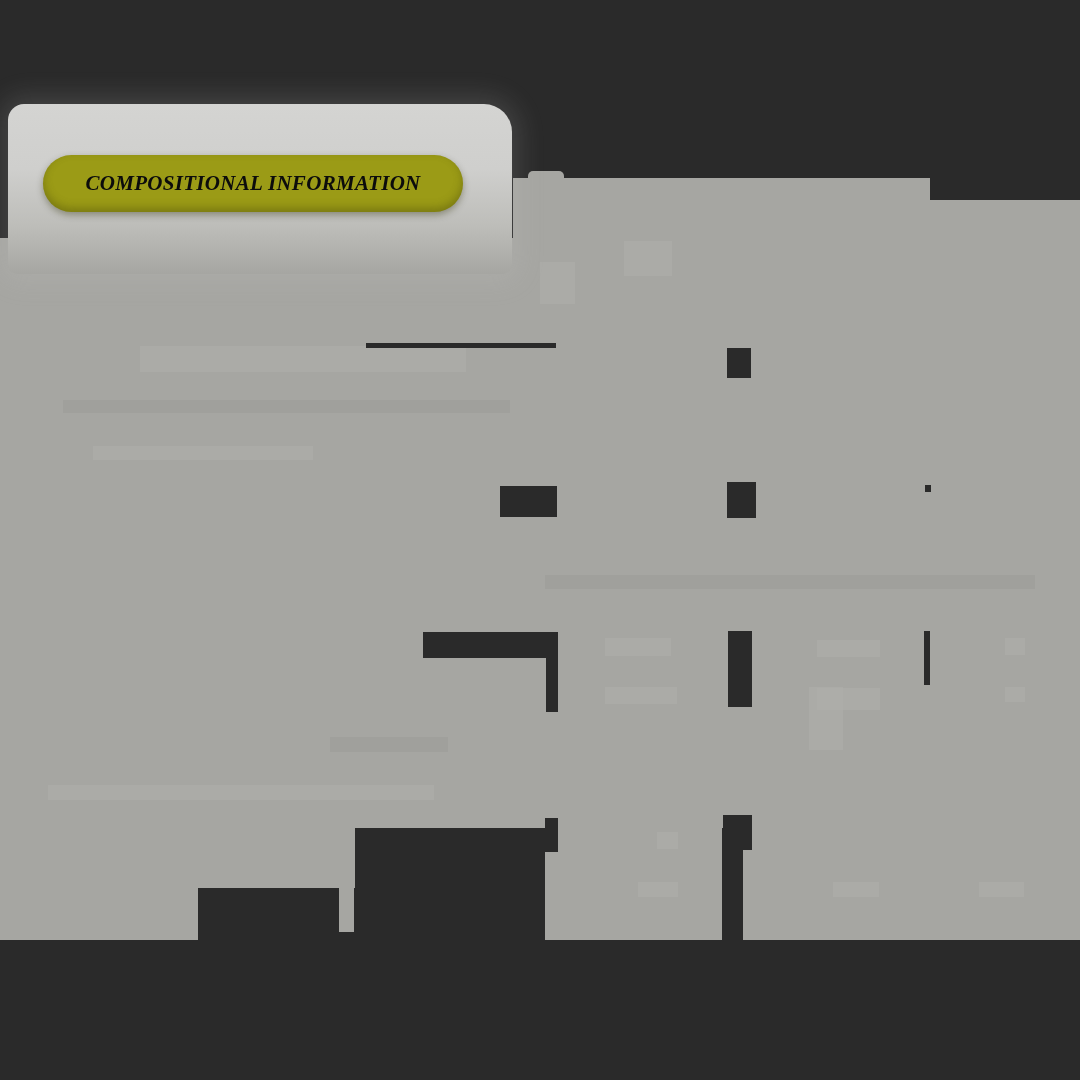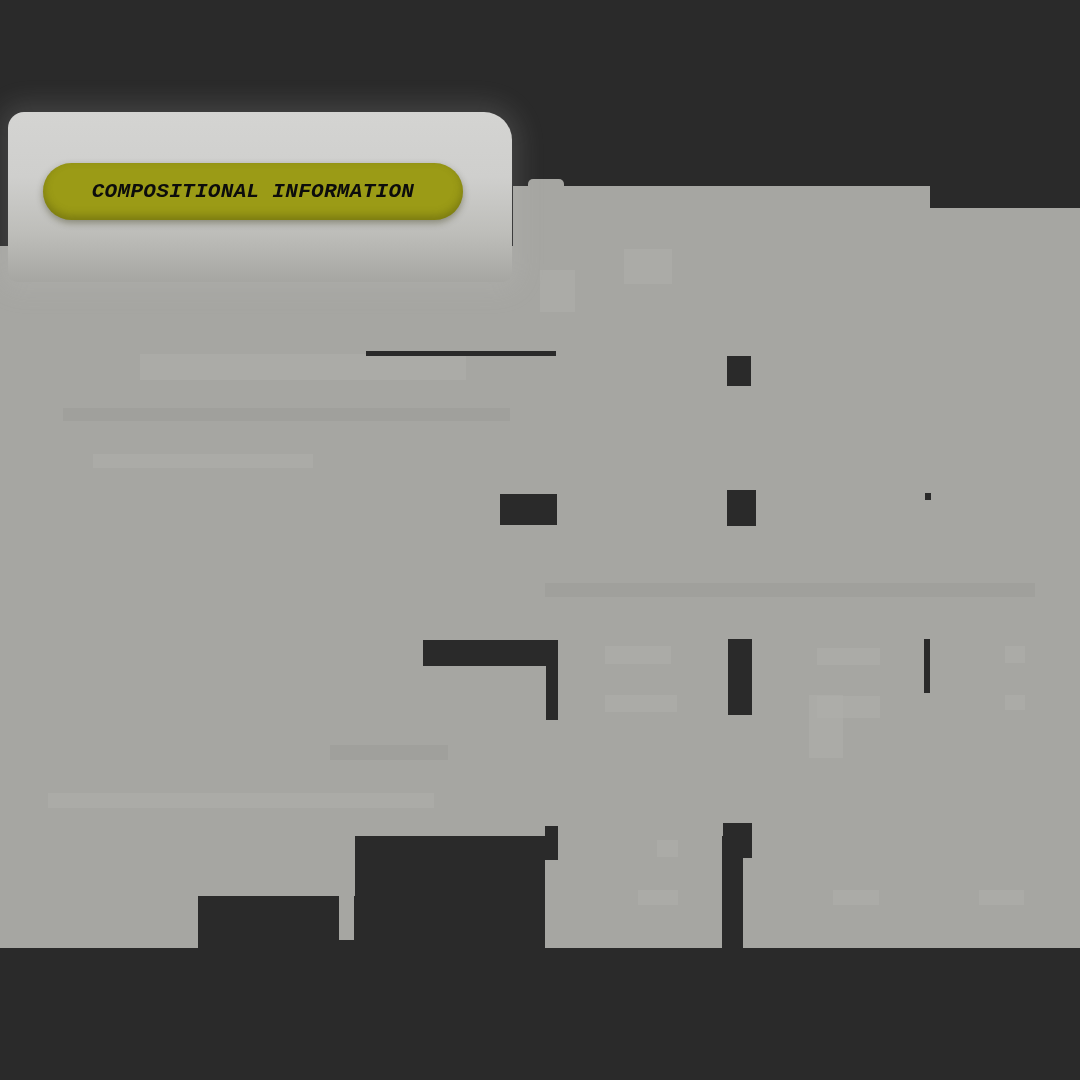--- a/index.html
+++ b/index.html
@@ -1,22 +1,21 @@
 <!DOCTYPE html>
 <html><head>
 <meta charset="utf-8">
 <style>
   html,body{margin:0;padding:0;background:#2a2a2a;}
   .stage{
     position:relative;
     width:1080px;height:940px;
     overflow:hidden;
     background:var(--background,#2a2a2a);
-    font-family:Liberation Mono, monospace;
-    margin-top:8px;
+    font-family:Liberation Serif, serif;
   }
   #shapes{position:absolute;inset:0;z-index:1;}
   .shape{position:absolute;}
   .silhouette{background:var(--silhouette,#a6a6a2);}
   .tint{background:var(--tint,#aeaeaa);opacity:.65;}
   .shade{background:var(--shade,#9c9c98);opacity:.6;}
   .cutout{background:var(--background,#2a2a2a);}
   .card{
     position:absolute;z-index:2;
     left:8px;top:104px;width:504px;height:170px;

